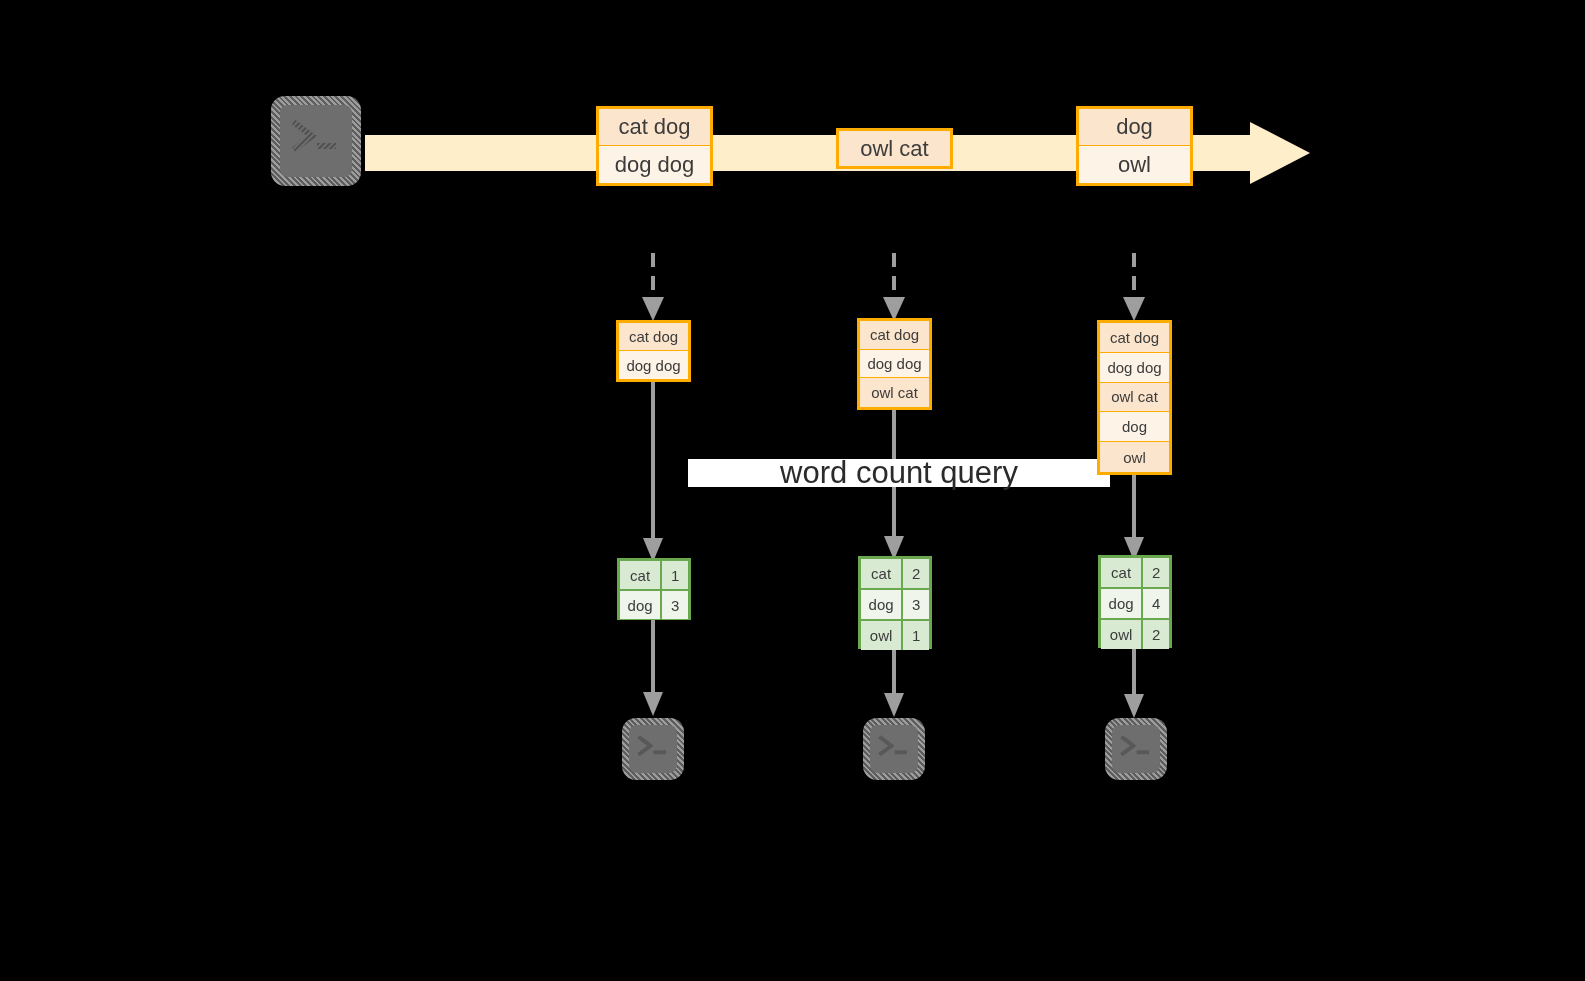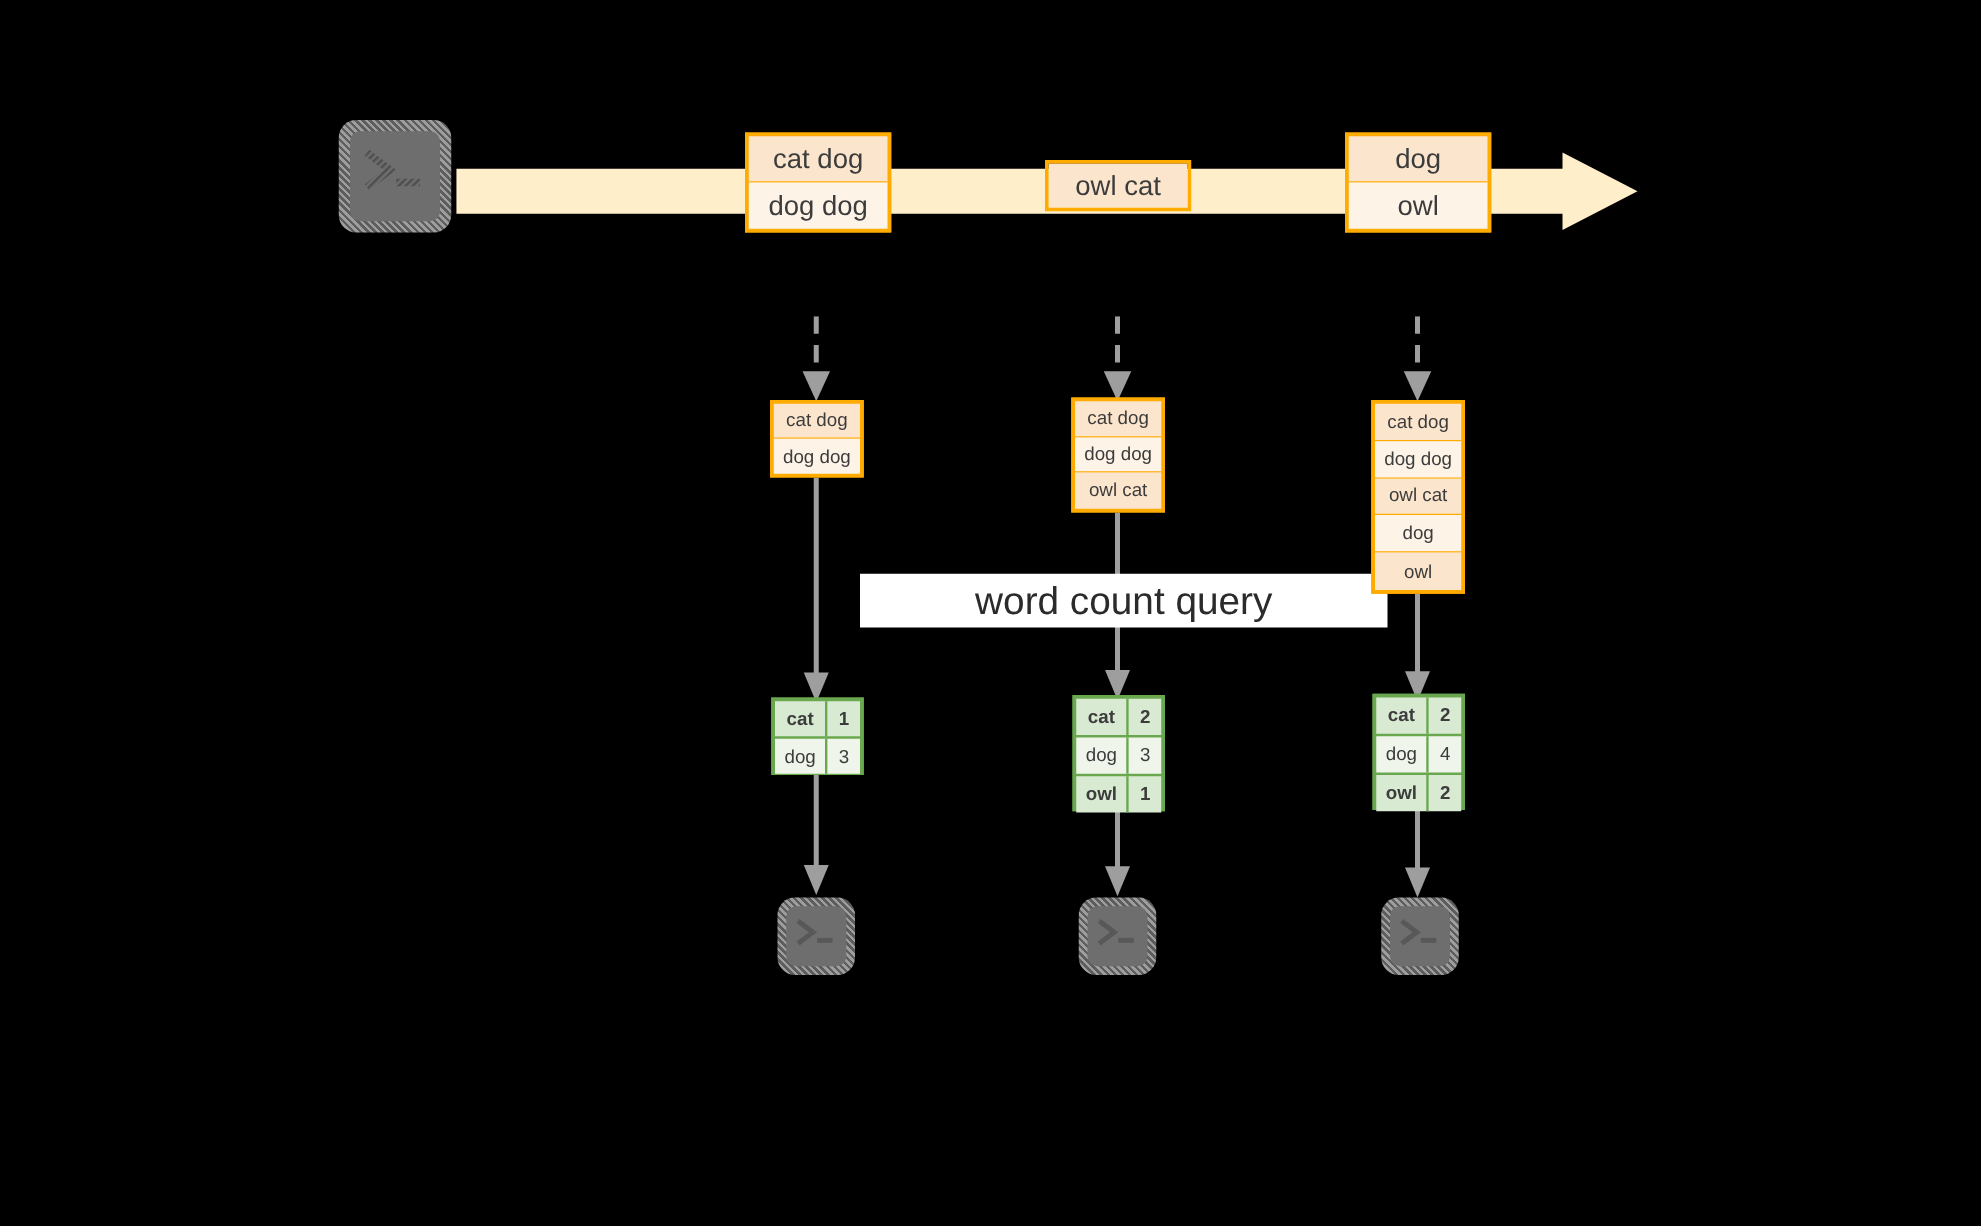--- a/index.html
+++ b/index.html
@@ -99,21 +99,21 @@
   .res-row:last-child { border-bottom: none; }
   .res-cell {
     box-sizing: border-box;
     display: flex;
     align-items: center;
     justify-content: center;
     color: #3c3c3c;
     white-space: nowrap;
   }
   .res-cell.key { border-right: 2px solid #6aa84f; }
-  .res-row.dark  .res-cell { background: #d9ead3; font-weight: bold; }
+  .res-row.dark  .res-cell { background: #d9ead3; }
   .res-row.light .res-cell { background: #eff5eb; }
 
   
   .vconn { position: absolute; z-index: 2; }
   .vconn svg { display: block; }
 
   
   .label-band {
     position: absolute;
     background: #ffffff;
@@ -316,17 +316,17 @@
     <div class="hatch" style="left:-7px; top:-7px; right:-7px; bottom:-7px;"></div>
     <div class="inner"></div>
     <div class="glyph">
       <svg width="40" height="30" viewBox="0 0 60 46">
         <path d="M10 6 L26 18 L10 30" fill="none" stroke="#585858" stroke-width="6" stroke-linecap="square"></path>
         <rect x="31" y="25" width="19" height="6" fill="#585858"></rect>
       </svg>
     </div>
   </div>
 
-  <div class="label-band" style="left:688px; top:459px; width:422px; height:43px; font-size:31px;">
+  <div class="label-band" style="left:688px; top:459px; width:422px; height:28px; font-size:31px;">
     <span>word count query</span>
   </div>
 
 </div>
 
 </body></html>

